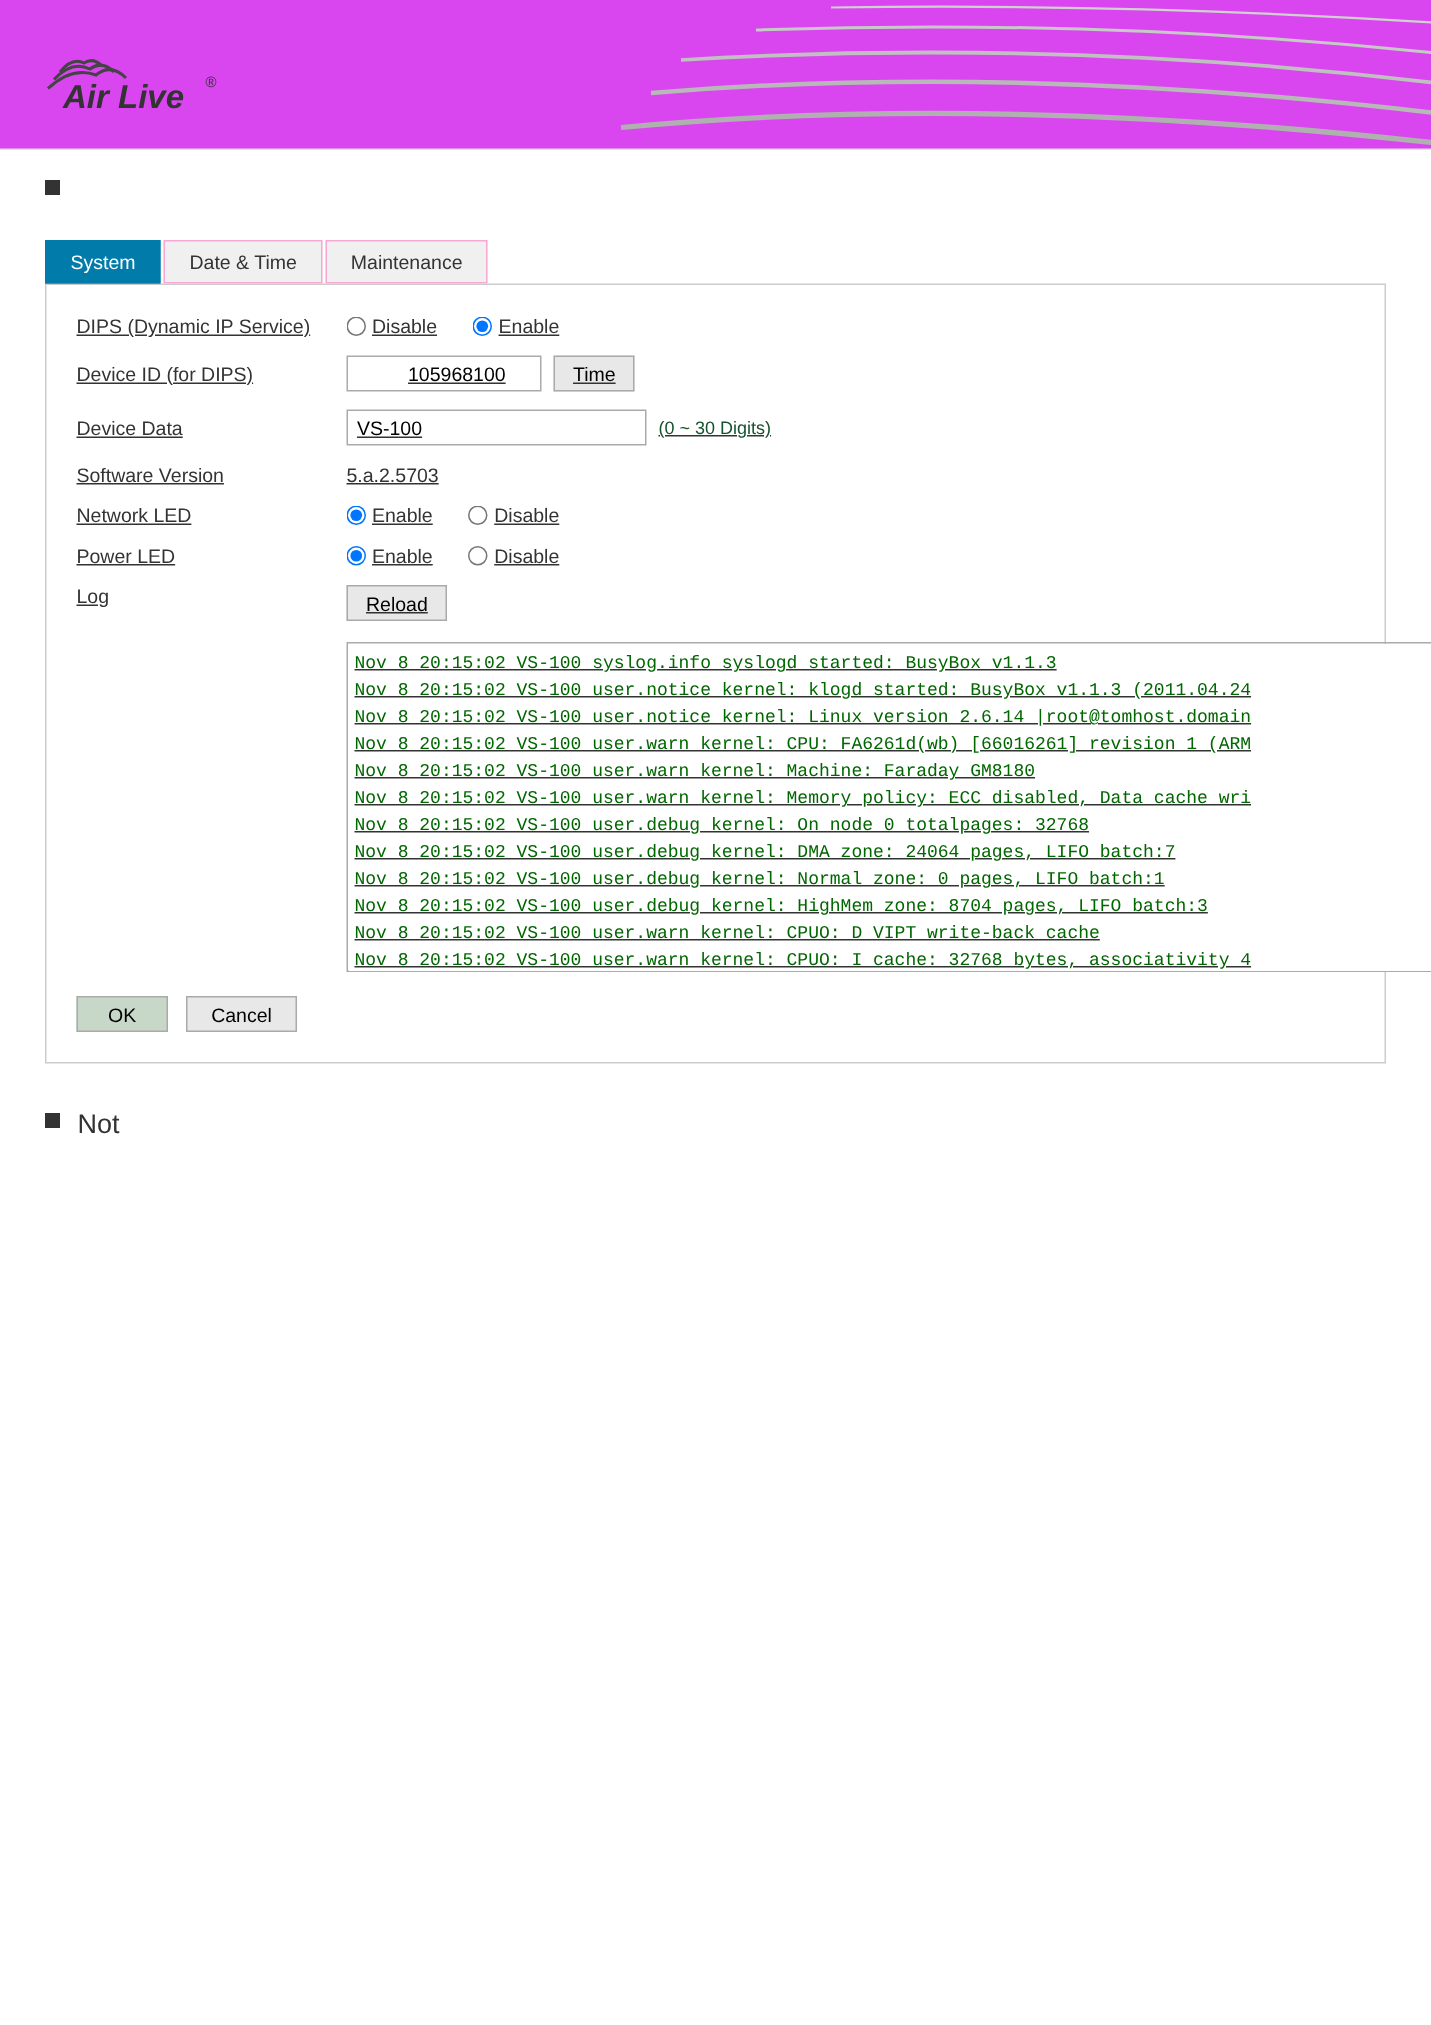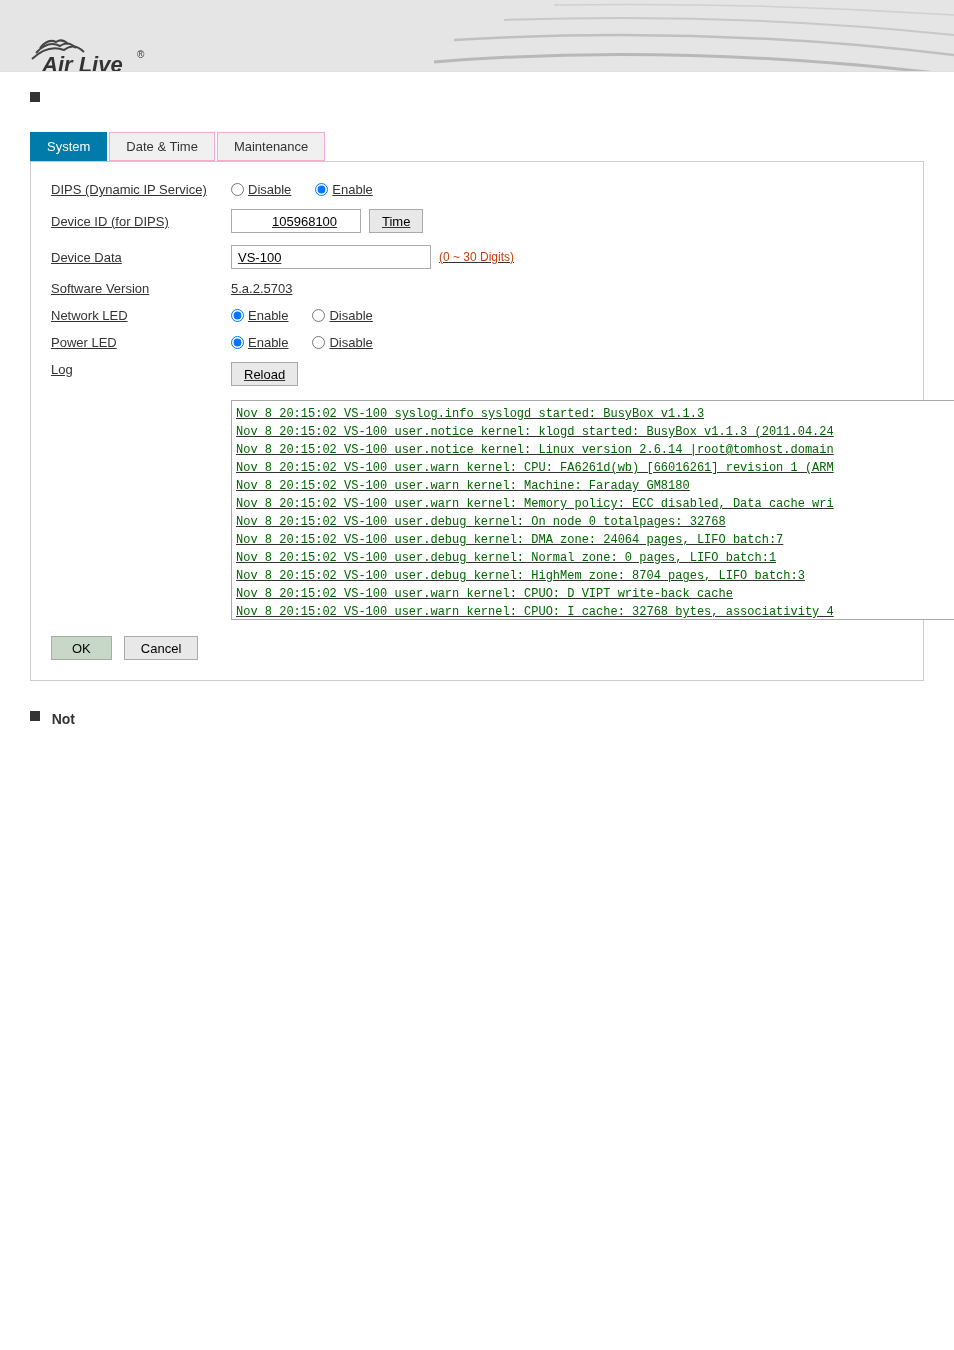--- a/index.html
+++ b/index.html
@@ -8,22 +8,22 @@
       font-size: 13px;
       background: #fff;
       color: #333;
       width: 954px;
       min-height: 1350px;
     }
 
     
     .header {
       position: relative;
-      height: 72px;
-      background: #e5e5e5;
+      height: 100px;
+      background: #d946ef;
       border-bottom: 1px solid #e0e0e0;
       overflow: hidden;
     }
     .logo-area {
       position: absolute;
       top: 20px;
       left: 30px;
       display: flex;
       align-items: center;
     }
@@ -142,21 +142,21 @@
       padding: 4px 20px;
     }
     .btn-cancel {
       background: #e8e8e8;
       border-color: #aaa;
       padding: 4px 16px;
     }
 
     
     .hint-text {
-      color: #c2410c;
+      color: #14532d;
       font-size: 12px;
     }
 
     
     .version-text {
       font-size: 13px;
       color: #333;
     }
 
     
@@ -320,16 +320,16 @@
 
     <div class="bottom-buttons">
       <button class="btn btn-ok">OK</button>
       <button class="btn btn-cancel">Cancel</button>
     </div>
 
   </div>
 
   <div class="second-section">
     <span class="section-bullet"></span>
-    <span style="margin-left: 8px; font-size: 14px; font-weight: bold;">Not</span>
+    <span style="margin-left: 8px; font-size: 18px;">Not</span>
   </div>
 
 </div>
 
 </body></html>

